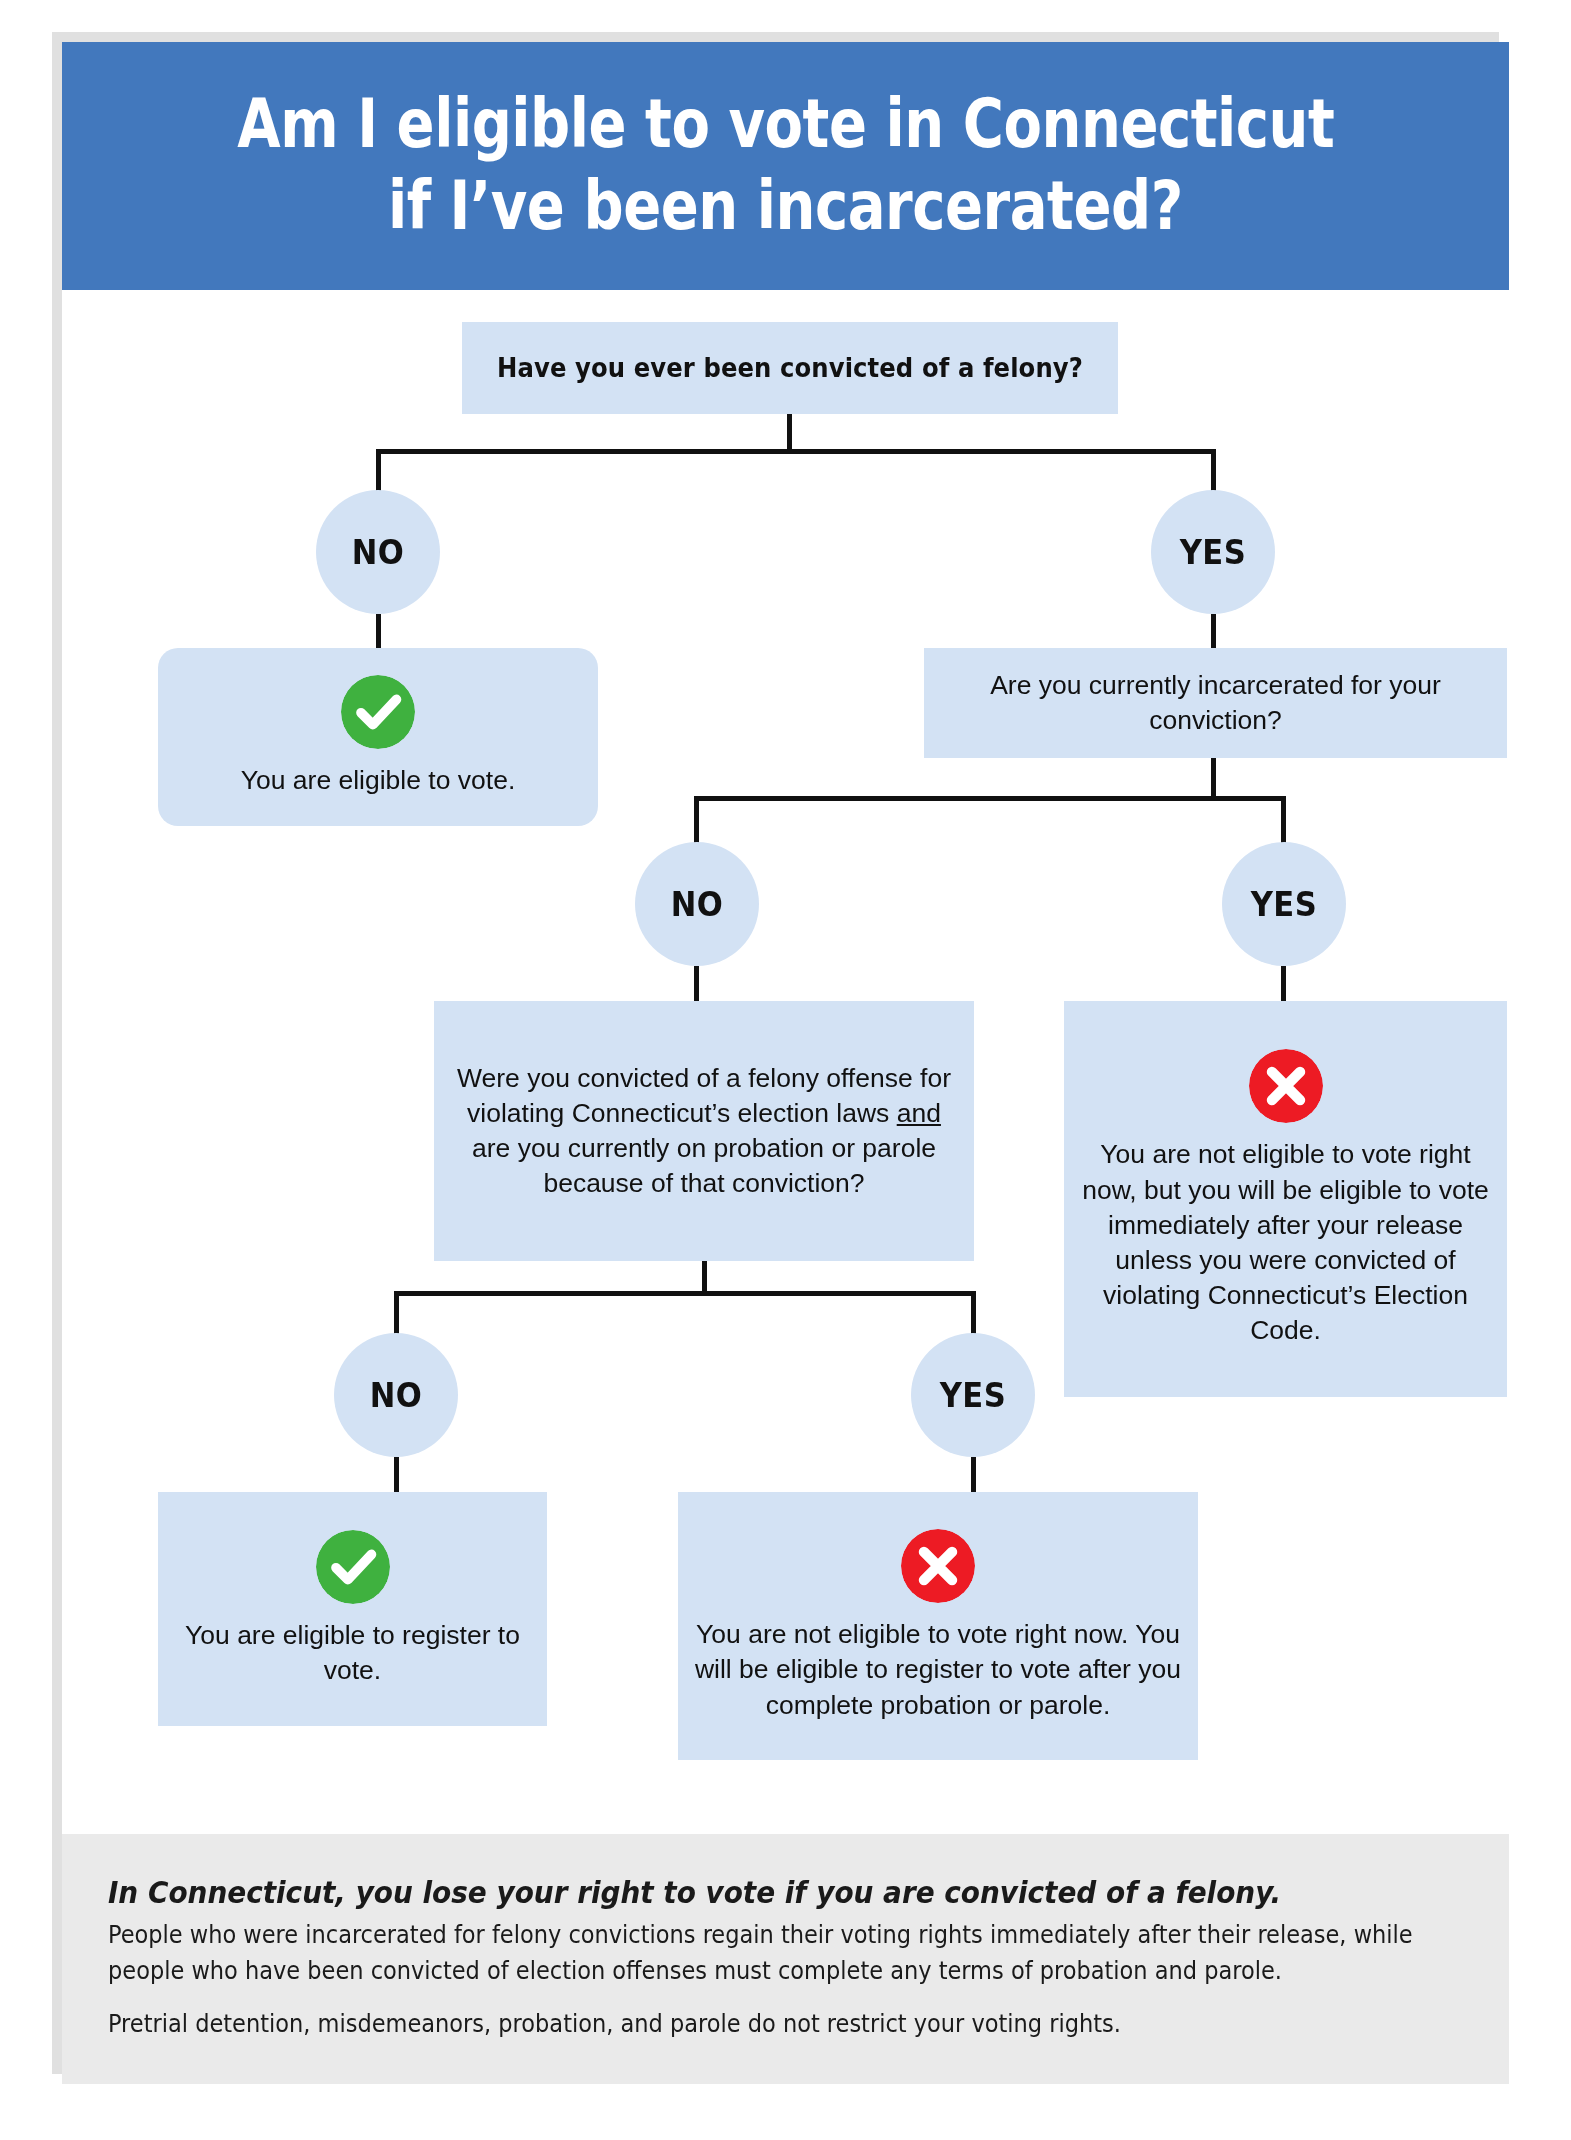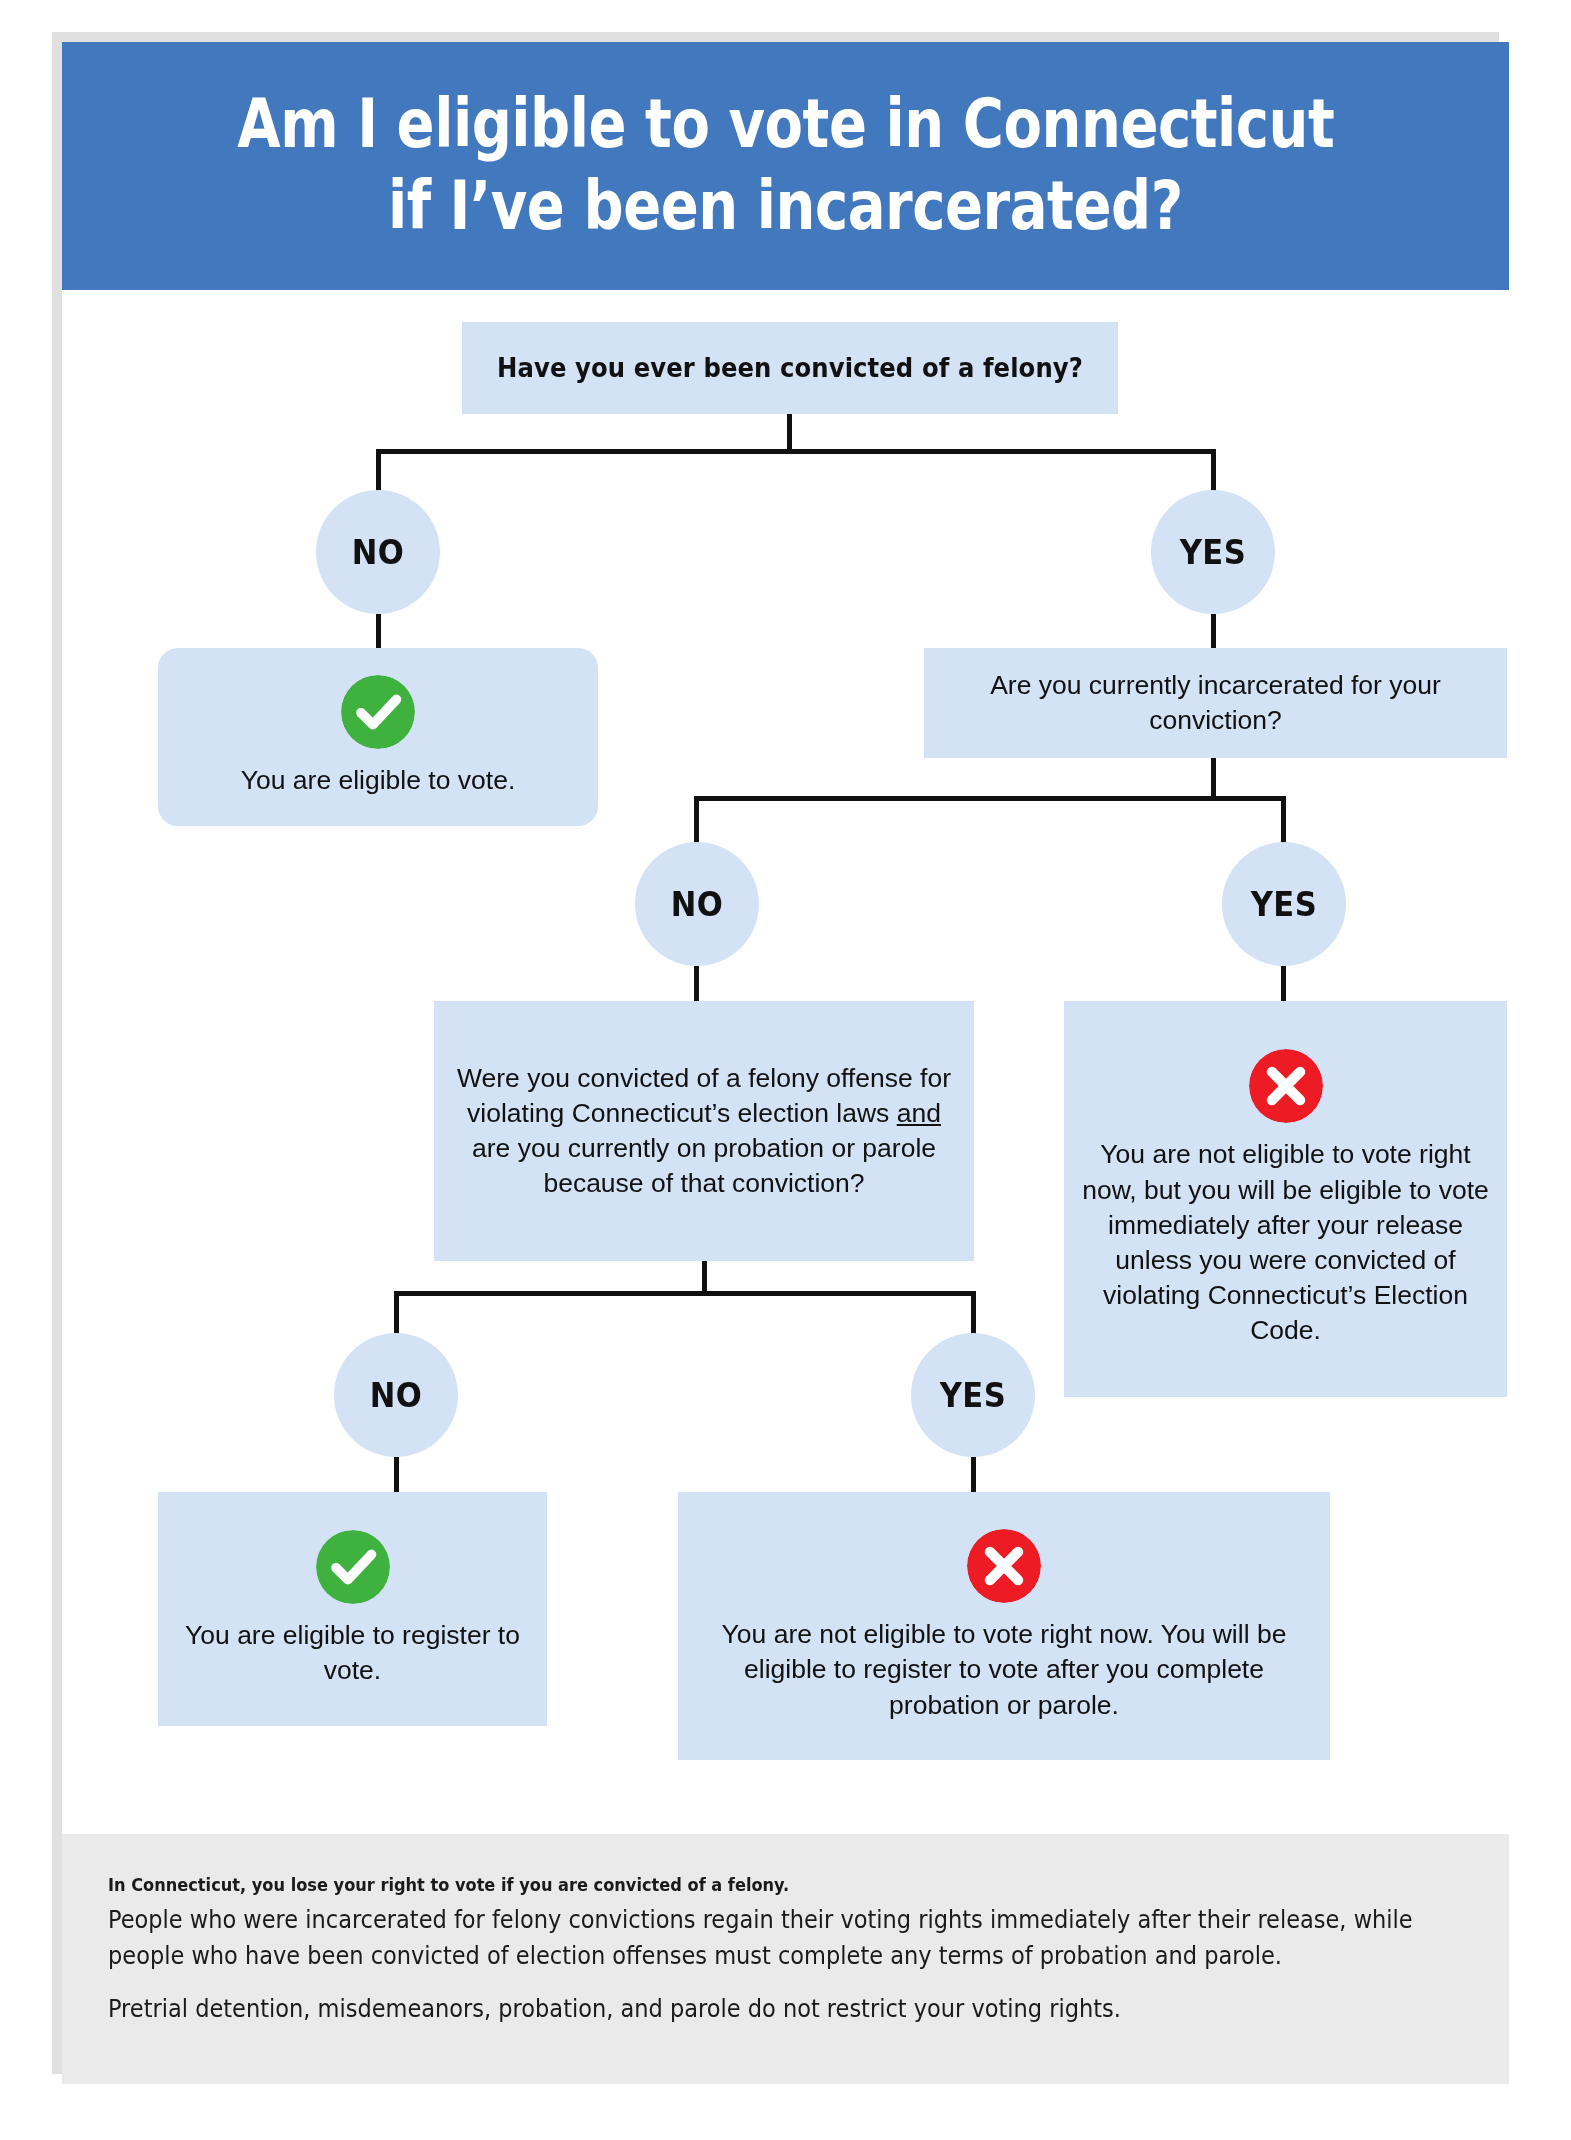--- a/index.html
+++ b/index.html
@@ -96,23 +96,24 @@
   .footer {
     position: absolute;
     left: 0; top: 1792px;
     width: 1447px; height: 250px;
     background: #eaeaea;
     padding: 40px 46px 0 46px;
   }
   .foot-strong {
     font-family: "DejaVu Sans Condensed", "Liberation Sans Narrow", "Liberation Sans", sans-serif;
     font-weight: 700;
-    font-size: 18px;
+    font-size: 31px;
     color: #1a1a1a;
     margin-bottom: 7px;
+    font-style: italic;
   }
   .foot-p {
     font-family: "DejaVu Sans Condensed", "Liberation Sans Narrow", "Liberation Sans", sans-serif;
     font-size: 25px;
     line-height: 1.42;
     color: #1a1a1a;
   }
   .foot-p.second { margin-top: 18px; }
 </style>
 </head>
@@ -216,21 +217,21 @@
     <div class="node" style="left:96px; top:1202px; width:389px; height:234px;">
       <div class="result-inner">
         <svg class="badge" viewBox="0 0 100 100">
           <circle cx="50" cy="50" r="50" fill="#3fb13f"></circle>
           <path d="M27 51 L43 67 L75 33" fill="none" stroke="#ffffff" stroke-width="13" stroke-linecap="round" stroke-linejoin="round"></path>
         </svg>
         <div class="result-text">You are eligible to register to vote.</div>
       </div>
     </div>
 
-    <div class="node" style="left:616px; top:1202px; width:652px; height:268px;">
+    <div class="node" style="left:616px; top:1202px; width:520px; height:268px;">
       <div class="result-inner">
         <svg class="badge" viewBox="0 0 100 100">
           <circle cx="50" cy="50" r="50" fill="#ed1b24"></circle>
           <path d="M31 31 L69 69 M69 31 L31 69" fill="none" stroke="#ffffff" stroke-width="14" stroke-linecap="round"></path>
         </svg>
         <div class="result-text">You are not eligible to vote right now. You will be eligible to register to vote after you complete probation or parole.</div>
       </div>
     </div>
 
   </div>

